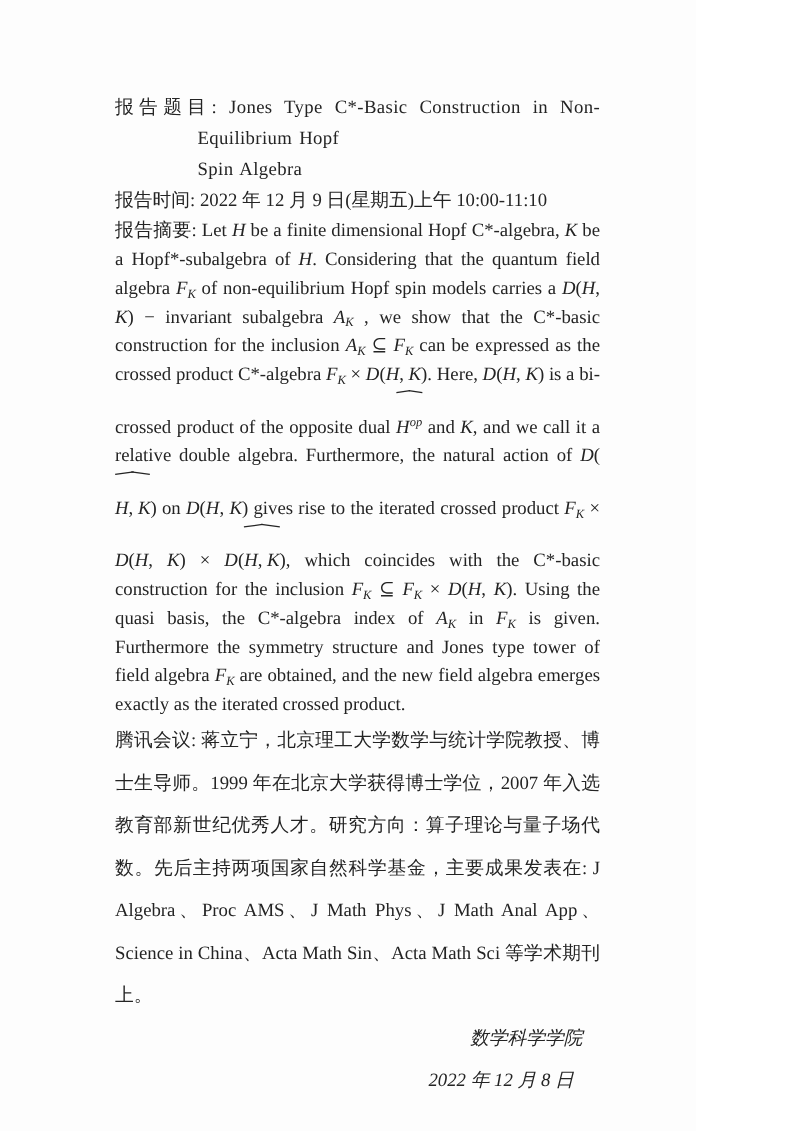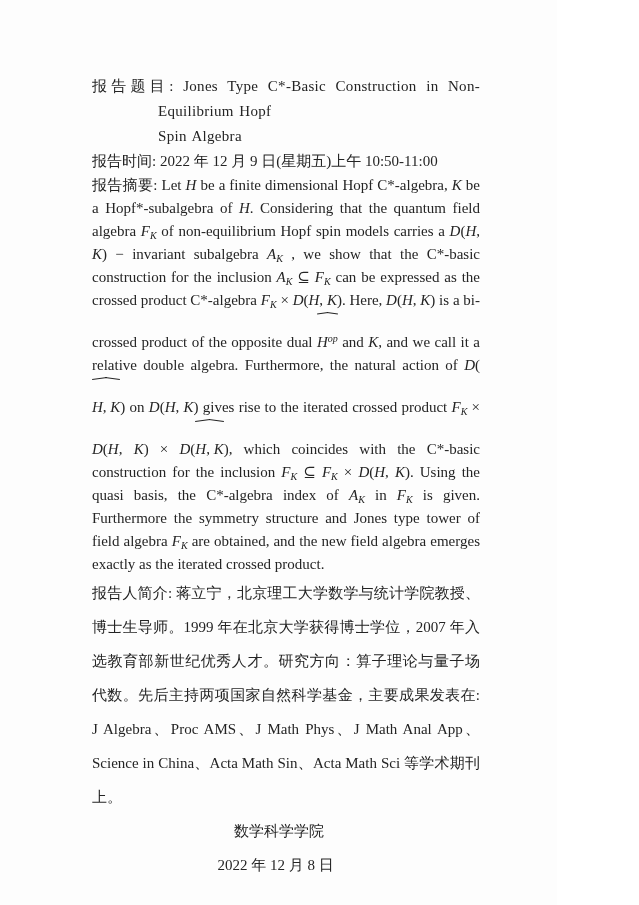--- a/index.html
+++ b/index.html
@@ -49,50 +49,50 @@
   .hat::before { left: 0; transform: rotate(-8deg); transform-origin: 100% 50%; }
   .hat::after  { right: 0; transform: rotate(8deg);  transform-origin: 0% 50%; }
 
   
   .bio {
     margin-top: 26px;
     line-height: 34px;
     text-align: justify;
   }
   .credits { line-height: 34px; }
-  .footer-line { line-height: 34px; text-align: center; }
+  .footer-line { line-height: 34px; text-align: right; font-style: italic; }
   .footer-line.dept { padding-right: 14px; }
   .footer-line.date { padding-right: 21px; }
 </style>
 </head>
 <body>
 
 <div class="page">
 
   <p class="hline title">
     <span class="label">报告题目:</span>
     <span>Jones Type C*-Basic Construction in Non-Equilibrium Hopf</span>
     <br>
     <span>Spin Algebra</span>
   </p>
 
 
   <p class="hline">
     <span class="label">报告时间:</span>
-    <span>2022 年 12 月 9 日(星期五)上午 10:50-11:00</span>
+    <span>2022 年 12 月 9 日(星期五)上午 10:00-11:10</span>
   </p>
 
 
   <p class="abstract">
     <span class="label">报告摘要:</span>
     <span>Let <i>H</i> be a finite dimensional Hopf C*-algebra, <i>K</i> be a Hopf*-subalgebra of <i>H</i>. Considering that the quantum field algebra <i>F</i><sub><i>K</i></sub> of non-equilibrium Hopf spin models carries a <i>D</i>(<i>H</i>, <i>K</i>) − invariant subalgebra <i>A</i><sub><i>K</i></sub> , we show that the C*-basic construction for the inclusion <i>A</i><sub><i>K</i></sub> ⊆ <i>F</i><sub><i>K</i></sub> can be expressed as the crossed product C*-algebra <i>F</i><sub><i>K</i></sub> × <i>D</i>(<i>H</i>, <i>K</i>). Here, <i>D</i>(<i>H</i>, <i>K</i>) is a bi-crossed product of the opposite dual <span class="hat"><i>H</i><sup><i>op</i></sup></span> and <i>K</i>, and we call it a relative double algebra. Furthermore, the natural action of <i>D</i>(<span class="hat"><i>H</i>, <i>K</i></span>) on <i>D</i>(<i>H</i>, <i>K</i>) gives rise to the iterated crossed product <i>F</i><sub><i>K</i></sub> × <i>D</i>(<i>H</i>, <i>K</i>) × <i>D</i>(<span class="hat"><i>H</i>, <i>K</i></span>), which coincides with the C*-basic construction for the inclusion <i>F</i><sub><i>K</i></sub> ⊆ <i>F</i><sub><i>K</i></sub> × <i>D</i>(<i>H</i>, <i>K</i>). Using the quasi basis, the C*-algebra index of <i>A</i><sub><i>K</i></sub> in <i>F</i><sub><i>K</i></sub> is given. Furthermore the symmetry structure and Jones type tower of field algebra <i>F</i><sub><i>K</i></sub> are obtained, and the new field algebra emerges exactly as the iterated crossed product.</span>
   </p>
 
   <p class="bio">
-    <span class="label">报告人简介:</span>
+    <span class="label">腾讯会议:</span>
     <span>蒋立宁，北京理工大学数学与统计学院教授、博士生导师。1999 年在北京大学获得博士学位，2007 年入选教育部新世纪优秀人才。研究方向：算子理论与量子场代数。先后主持两项国家自然科学基金，主要成果发表在: J Algebra、Proc AMS、J Math Phys、J Math Anal App、Science in China、Acta Math Sin、Acta Math Sci 等学术期刊上。</span>
   </p>
 
 
   <p class="footer-line dept">数学科学学院</p>
 
   <p class="footer-line date">2022 年 12 月 8 日</p>
 
 </div>
 

